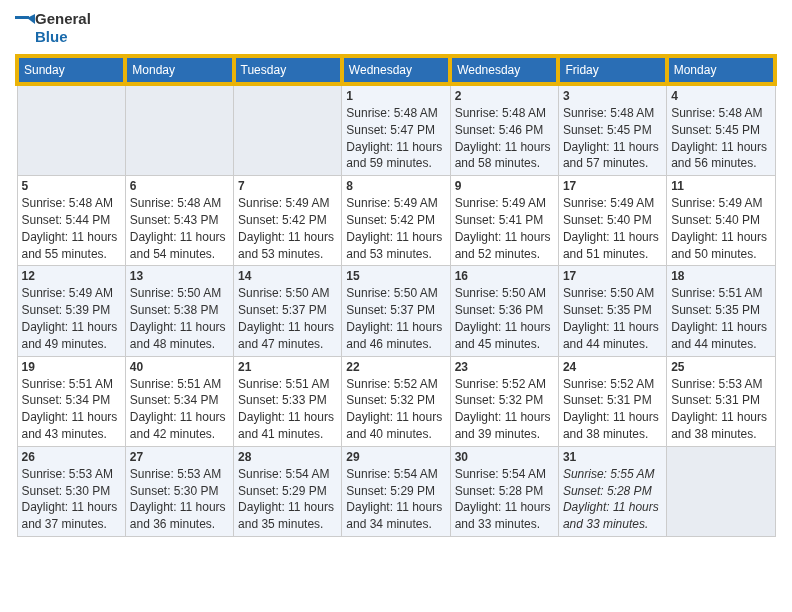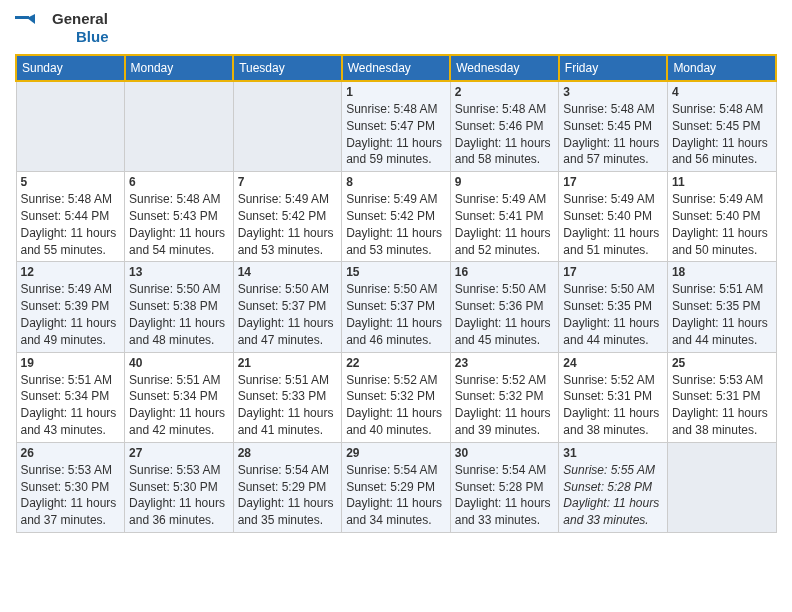--- a/index.html
+++ b/index.html
@@ -16,29 +16,29 @@
     }
     .header {
       display: flex;
       justify-content: space-between;
       align-items: flex-start;
       margin-bottom: 8px;
     }
     .logo {
       display: flex;
       align-items: center;
-      gap: 17px;
+      gap: 0;
     }
     .logo-text {
       font-size: 15px;
       font-weight: bold;
       line-height: 1.2;
       color: #333;
     }
-    .logo-blue { color: #1a6aab; margin-left: 24px; }
+    .logo-blue { color: #1a6aab; }
     .title-block {
       text-align: right;
     }
     .month-title {
       font-size: 32px;
       font-weight: 300;
       color: #333;
     }
     .subtitle {
       font-size: 14px;
@@ -49,21 +49,21 @@
       border-collapse: collapse;
       font-size: 10px;
     }
     .calendar th {
       background: #2a6eb5;
       color: #fff;
       text-align: left;
       padding: 5px 5px;
       font-size: 12px;
       font-weight: normal;
-      border: 2px solid #eab308;
+      border: 4px solid #eab308;
     }
     .calendar td {
       border: 1px solid #ccc;
       vertical-align: top;
       padding: 3px 4px;
       width: calc(100% / 7);
       height: 80px;
       background: #fff;
     }
     .calendar td.empty {

